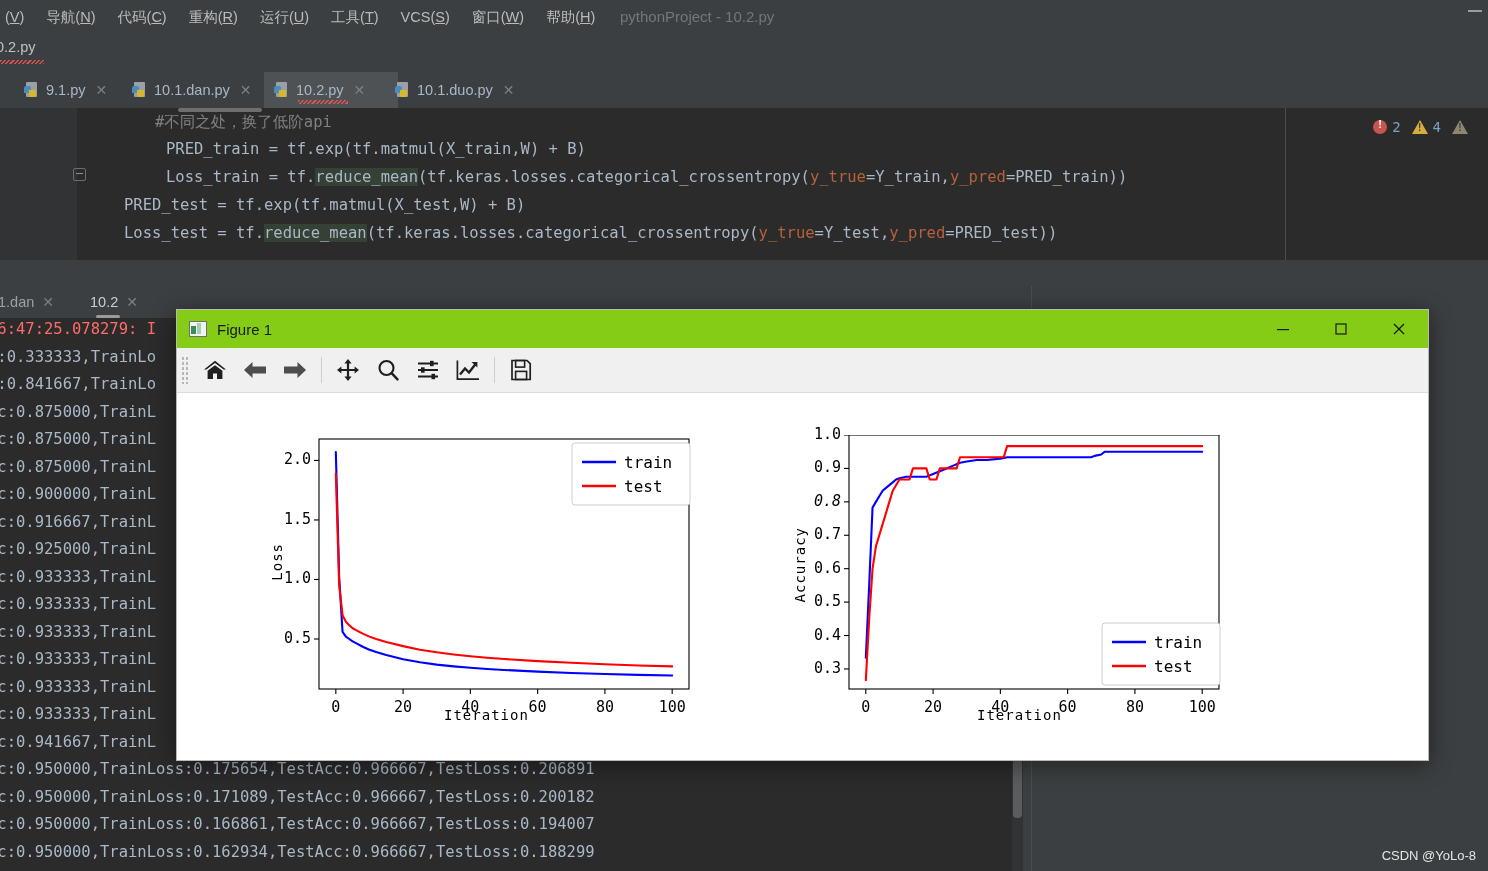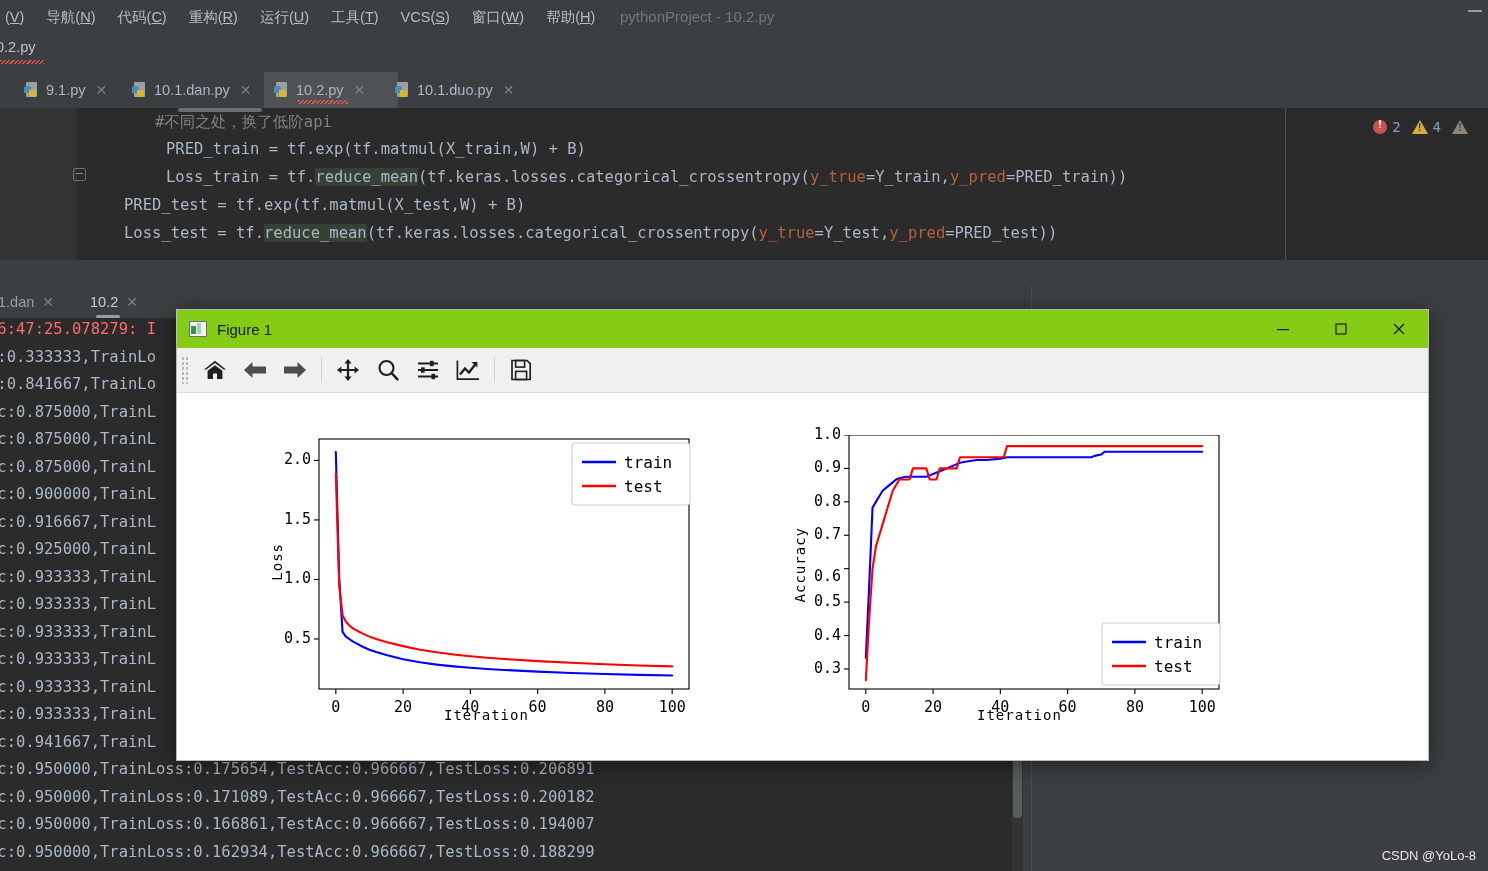--- a/index.html
+++ b/index.html
@@ -436,23 +436,23 @@
             <text x="377" y="56.5" font-family="&quot;DejaVu Sans Mono&quot;, monospace" font-size="16" fill="#000">test</text>
           </svg>
       </div>
 
       <div class="plot" style="left:600px;top:42px;width:560px;height:320px;">
         <div class="ylabel" style="left:15px;top:92px;">Accuracy</div>
         <div id="acc-yticks">
             <div class="ticklbl" style="left: 24px; top: 223.947px; width: 40px; text-align: right;">0.3</div>
             <div class="ticklbl" style="left: 24px; top: 190.526px; width: 40px; text-align: right;">0.4</div>
             <div class="ticklbl" style="left: 24px; top: 157.105px; width: 40px; text-align: right;">0.5</div>
-            <div class="ticklbl" style="left: 24px; top: 123.684px; width: 40px; text-align: right; margin-top: 8px;">0.6</div>
+            <div class="ticklbl" style="left: 24px; top: 123.684px; width: 40px; text-align: right;">0.6</div>
             <div class="ticklbl" style="left: 24px; top: 90.2632px; width: 40px; text-align: right;">0.7</div>
-            <div class="ticklbl" style="left: 24px; top: 56.8421px; width: 40px; text-align: right;">0.8</div>
+            <div class="ticklbl" style="left: 24px; top: 56.8421px; width: 40px; text-align: right; font-style: italic;">0.8</div>
             <div class="ticklbl" style="left: 24px; top: 23.4211px; width: 40px; text-align: right;">0.9</div>
             <div class="ticklbl" style="left: 24px; top: -10px; width: 40px; text-align: right;">1.0</div>
           </div>
         <div id="acc-xticks">
             <div class="ticklbl" style="left: 66.8182px; top: 263px; width: 44px; text-align: center;">0</div>
             <div class="ticklbl" style="left: 134.091px; top: 263px; width: 44px; text-align: center;">20</div>
             <div class="ticklbl" style="left: 201.364px; top: 263px; width: 44px; text-align: center;">40</div>
             <div class="ticklbl" style="left: 268.636px; top: 263px; width: 44px; text-align: center;">60</div>
             <div class="ticklbl" style="left: 335.909px; top: 263px; width: 44px; text-align: center;">80</div>
             <div class="ticklbl" style="left: 403.182px; top: 263px; width: 44px; text-align: center;">100</div>

